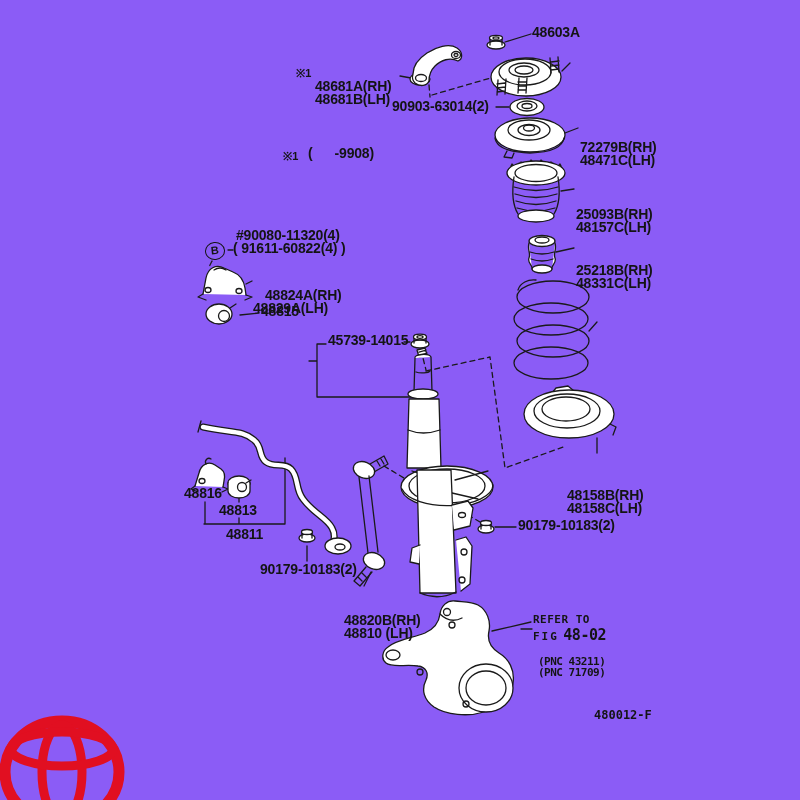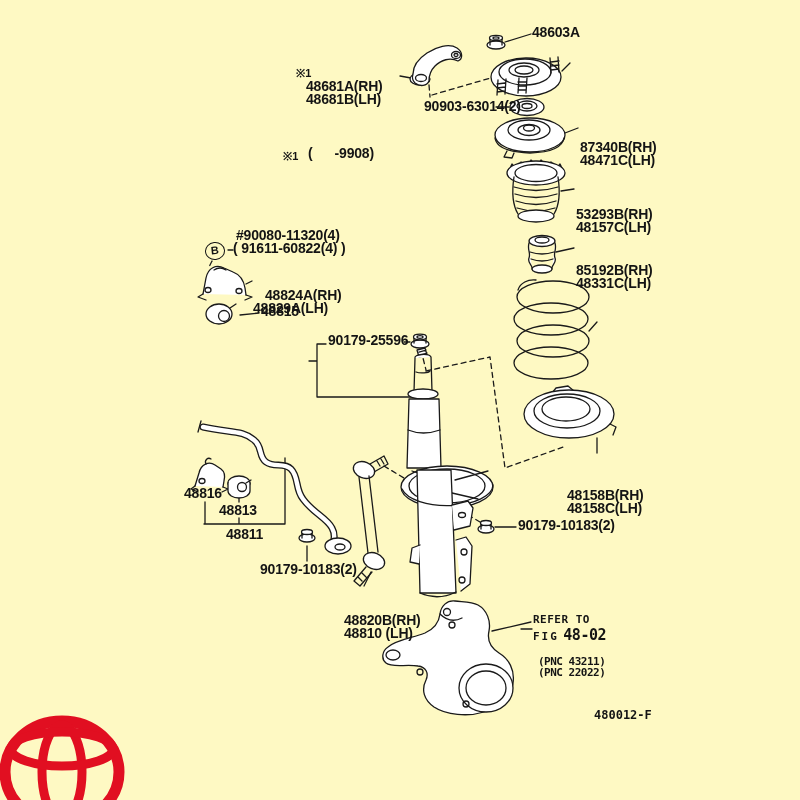--- a/index.html
+++ b/index.html
@@ -1,16 +1,16 @@
 <!DOCTYPE html>
 <html><head>
 <meta charset="utf-8">
 <style>
   html,body{margin:0;padding:0;background:#fff}
-  #canvas{position:relative;width:800px;height:800px;background:#fef9c3;overflow:hidden;
+  #canvas{position:relative;width:800px;height:800px;background:#8b5cf6;overflow:hidden;
           font-family:"Liberation Sans",sans-serif}
   #art{position:absolute;left:0;top:0}
   .lbl{position:absolute;font:700 14px/13px "Liberation Sans",sans-serif;color:#141414;
        white-space:pre;letter-spacing:-0.2px}
   .lbl div{height:13px}
   .mark{position:absolute;font:700 11px/11px "Liberation Sans",sans-serif;color:#141414;white-space:pre}
   .bcirc{position:absolute;width:18px;height:16px;border:1.7px solid #141414;border-radius:50%;
          font:700 11px/15px "Liberation Sans",sans-serif;text-align:center;color:#141414;
          transform:rotate(-6deg)}
   .refer{position:absolute;color:#141414}
@@ -233,53 +233,53 @@
       <ellipse cx="62" cy="772" rx="57" ry="51" stroke-width="11"></ellipse>
       <ellipse cx="62" cy="772" rx="20" ry="47" stroke-width="9"></ellipse>
       <ellipse cx="62" cy="749" rx="51" ry="17" stroke-width="9"></ellipse>
     </g>
   </g>
 </svg>
 
 <div class="lbl" style="left:532px;top:26px">48603A</div>
 
 <span class="mark" style="left:296px;top:68px">※1</span>
-<div class="lbl" style="left:306px;top:54px">
+<div class="lbl" style="left:315px;top:54px">
   <div>48681A(RH)</div><div>48681B(LH)</div>
 </div>
 
-<div class="lbl" style="left:424px;top:100px">90903-63014(2)</div>
+<div class="lbl" style="left:392px;top:100px">90903-63014(2)</div>
 
 
 <div class="lbl" style="left:580px;top:115px">
-  <div>87340B(RH)</div><div>48471C(LH)</div>
+  <div>72279B(RH)</div><div>48471C(LH)</div>
 </div>
 
 <span class="mark" style="left:283px;top:151px">※1</span>
 <div class="lbl" style="left:308px;top:147px">(      -9908)</div>
 
 <div class="lbl" style="left:576px;top:182px">
-  <div>53293B(RH)</div><div>48157C(LH)</div>
+  <div>25093B(RH)</div><div>48157C(LH)</div>
 </div>
 
 <div class="lbl" style="left:236px;top:229px">#90080-11320(4)</div>
 <span class="bcirc" style="left:205px;top:242px">B</span>
 <div class="lbl" style="left:233px;top:242px">( 91611-60822(4) )</div>
 
 <div class="lbl" style="left:265px;top:263px">
   <div>48824A(RH)</div><div style="margin-left:-12px">48829A(LH)</div>
 </div>
 
 <div class="lbl" style="left:261px;top:305px">48815</div>
 
 <div class="lbl" style="left:576px;top:238px">
-  <div>85192B(RH)</div><div>48331C(LH)</div>
-</div>
-
-<div class="lbl" style="left:328px;top:334px">90179-25596</div>
+  <div>25218B(RH)</div><div>48331C(LH)</div>
+</div>
+
+<div class="lbl" style="left:328px;top:334px">45739-14015</div>
 
 
 
 <div class="lbl" style="left:567px;top:463px">
   <div>48158B(RH)</div><div>48158C(LH)</div>
 </div>
 
 <div class="lbl" style="left:518px;top:519px">90179-10183(2)</div>
 
 <div class="lbl" style="left:184px;top:487px">48816</div>
@@ -288,19 +288,19 @@
 <div class="lbl" style="left:260px;top:563px">90179-10183(2)</div>
 
 <div class="lbl" style="left:344px;top:588px">
   <div>48820B(RH)</div><div>48810 (LH)</div>
 </div>
 
 <div class="refer" style="left:533px;top:615px">
   <div class="r1">REFER TO</div>
   <div style="margin-top:1px"><span class="fig">FIG</span> <span class="figno">48-02</span></div>
   <div class="pnc" style="margin-left:5px;margin-top:13px">(PNC 43211)</div>
-  <div class="pnc" style="margin-left:5px">(PNC 22022)</div>
+  <div class="pnc" style="margin-left:5px">(PNC 71709)</div>
 </div>
 
 <div class="code" style="left:594px;top:709px">480012-F</div>
 
 
 </div>
 
 </body></html>

